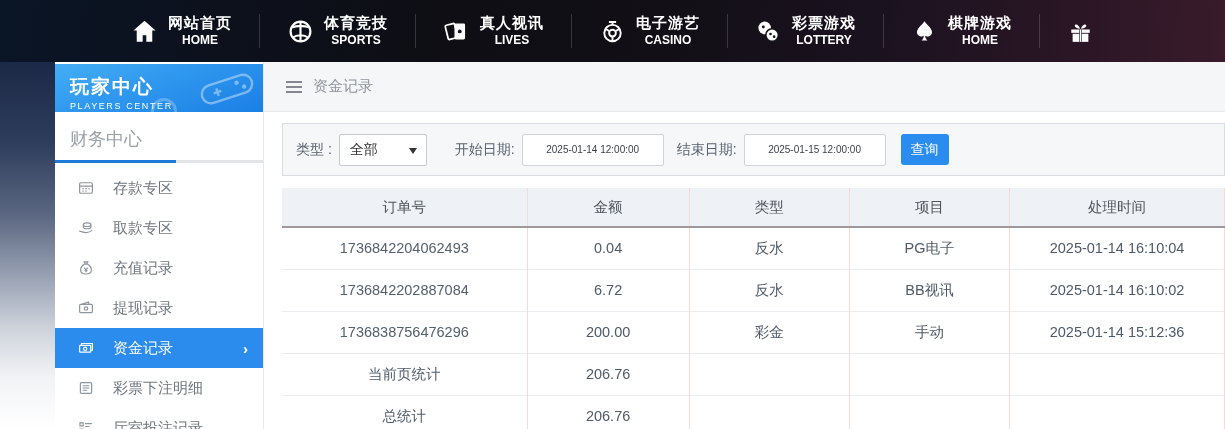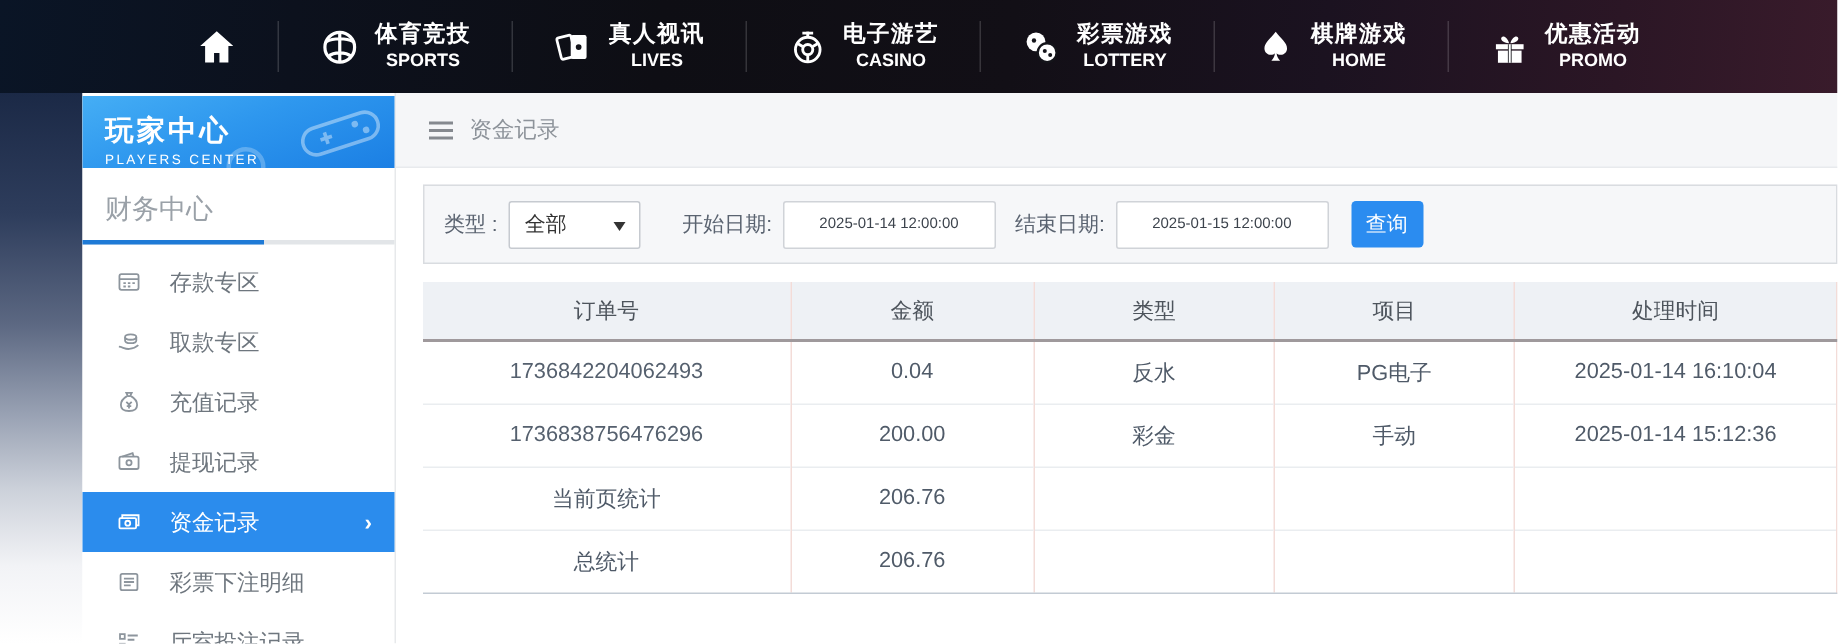--- a/index.html
+++ b/index.html
@@ -76,20 +76,24 @@
 </head>
 <body>
 
 <div class="topnav">
   <div class="nav-item">
     <span class="nav-icon">
       <svg viewBox="0 0 24 24" fill="currentColor">
           <path d="M12 2.5L2.2 11.2h2.9V21h5.3v-5.6h3.2V21h5.3v-9.8h2.9z"></path>
         </svg>
     </span>
+    <span class="nav-text">
+      <div class="nav-zh">网站首页</div>
+      <div class="nav-en">HOME</div>
+    </span>
   </div>
   <div class="nav-item">
     <span class="nav-icon">
       <svg viewBox="0 0 24 24" fill="none" stroke="currentColor" stroke-width="1.9">
           <circle cx="12" cy="12" r="8.8"></circle>
           <path d="M4 8.6c4.2-2.2 11.8-2.2 16 0M5 17.6c3.6-3 10.4-3 14 0M12 3.2v17.6"></path>
         </svg>
     </span>
     <span class="nav-text">
       <div class="nav-zh">体育竞技</div>
@@ -150,24 +154,20 @@
   </div>
   <div class="nav-item">
     <span class="nav-icon">
       <svg viewBox="0 0 24 24" fill="currentColor">
           <path d="M11.6 9.6C8 9.6 6.1 7.4 7.2 6.1c1.1-1.2 3.5.2 4.4 3.5zm.8 0c3.6 0 5.5-2.2 4.4-3.5-1.1-1.2-3.5.2-4.4 3.5z"></path>
           <rect x="3.8" y="10.2" width="16.4" height="3"></rect>
           <rect x="5" y="14" width="14" height="7.2"></rect>
           <rect x="10.9" y="10.2" width="2.2" height="11" fill="#14141a"></rect>
           <rect x="11.4" y="10.2" width="1.2" height="11"></rect>
         </svg>
-    </span>
-    <span class="nav-text">
-      <div class="nav-zh">优惠活动</div>
-      <div class="nav-en">PROMO</div>
     </span>
   </div>
 </div>
 
 <div class="banner-left"></div>
 
 <div class="sidebar">
   <div class="sb-header">
     <div class="sb-title">玩家中心</div>
     <div class="sb-sub">PLAYERS CENTER</div>
@@ -305,20 +305,27 @@
     </thead>
     <tbody>
       <tr>
         <td class="order">1736842204062493</td>
         <td>0.04</td>
         <td>反水</td>
         <td>PG电子</td>
         <td>2025-01-14 16:10:04</td>
       </tr>
       <tr>
+        <td class="order">1736842202887084</td>
+        <td>6.72</td>
+        <td>反水</td>
+        <td>BB视讯</td>
+        <td>2025-01-14 16:10:02</td>
+      </tr>
+      <tr>
         <td class="order">1736838756476296</td>
         <td>200.00</td>
         <td>彩金</td>
         <td>手动</td>
         <td>2025-01-14 15:12:36</td>
       </tr>
       <tr>
         <td>当前页统计</td>
         <td>206.76</td>
         <td></td>

